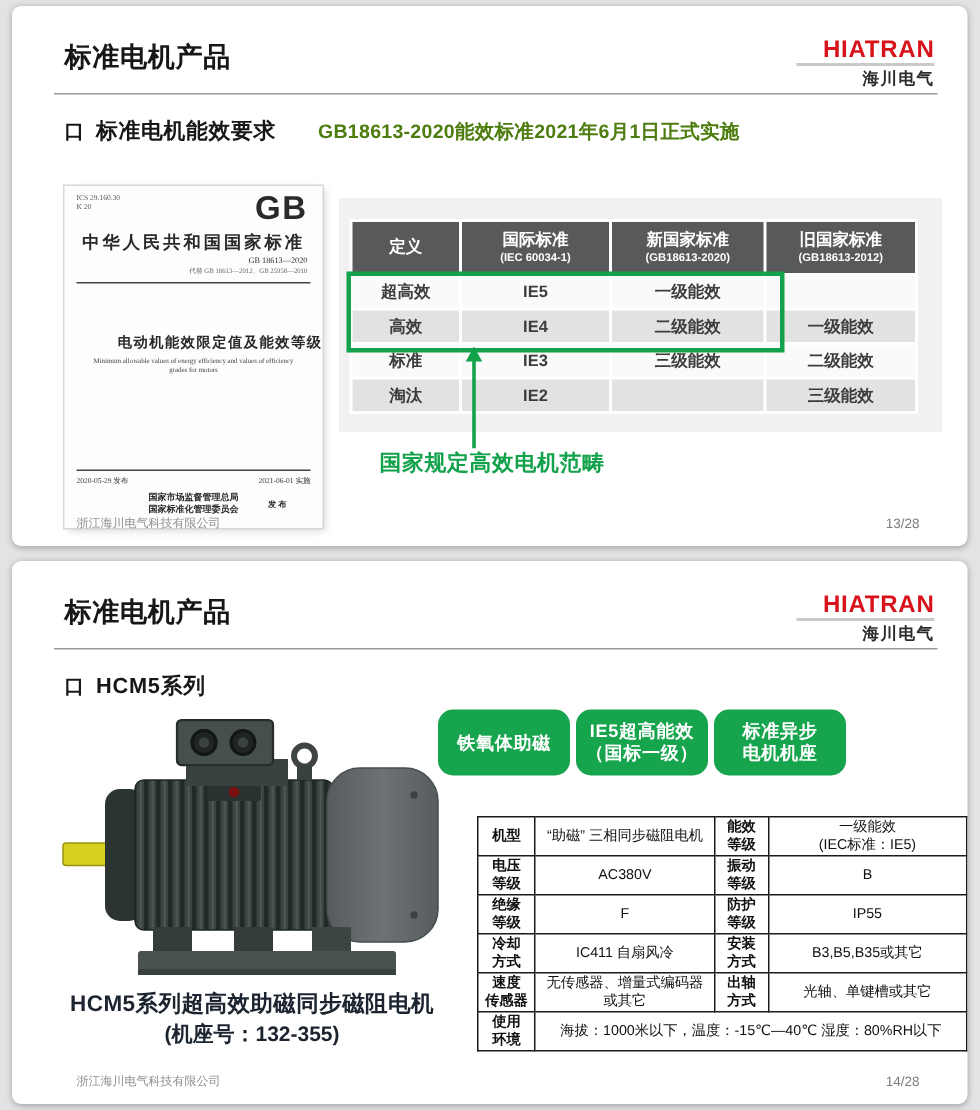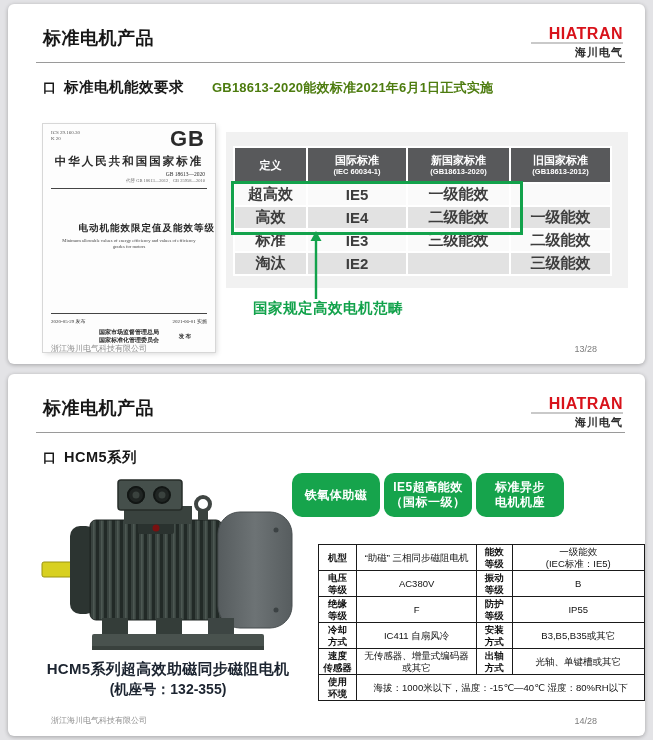--- a/index.html
+++ b/index.html
@@ -54,36 +54,36 @@
   .doc-issuers{position:absolute;left:0;right:0;bottom:8px;text-align:center;font-size:6px;font-weight:bold;line-height:7.5px;white-space:pre-line;}
   .doc-issue-label{position:absolute;right:24px;bottom:12px;font-size:5.5px;font-weight:bold;}
 
   
   .table-panel{position:absolute;left:218px;top:128px;width:402px;height:156px;background:#f1f1f1;}
   table.eff{border-collapse:collapse;position:absolute;left:225px;top:142px;table-layout:fixed;}
   table.eff th, table.eff td{border:2px solid #ffffff;padding:0;text-align:center;vertical-align:middle;}
   table.eff th{background:#58595b;color:#ffffff;height:34px;}
   table.eff th .h-main{font-size:11px;font-weight:bold;display:block;line-height:13px;}
   table.eff th .h-sub{font-size:7.5px;font-weight:bold;display:block;line-height:9px;}
-  table.eff td{height:21px;font-size:15px;font-weight:bold;color:#3d3d3d;}
+  table.eff td{height:21px;font-size:11px;font-weight:bold;color:#3d3d3d;}
   table.eff tr.odd td{background:#fafafa;}
   table.eff tr.even td{background:#e2e2e2;}
   .col-def{width:73px;} .col-iec{width:100px;} .col-new{width:103px;} .col-old{width:101px;}
 
   .highlight-box{
     position:absolute;left:223px;top:177px;width:286px;height:48px;
     border:3px solid #12a24b;pointer-events:none;
   }
   .arrow-annot{position:absolute;left:301px;top:227px;width:14px;height:68px;}
   .annotation-text{
     position:absolute;left:245px;top:295px;font-size:14.5px;font-weight:bold;color:#12a24b;letter-spacing:.5px;
   }
 
   .footer-company{position:absolute;left:43px;bottom:10px;font-size:8px;color:#8f8f8f;}
-  .footer-page{position:absolute;right:48px;bottom:10px;font-size:9px;color:#7c7c7c;}
+  .footer-page{position:absolute;right:32px;bottom:10px;font-size:9px;color:#7c7c7c;}
 
   
   .badges{position:absolute;left:284px;top:99px;display:flex;gap:4px;}
   .badge{
     width:88px;height:44px;background:#16a44c;border-radius:10px;color:#fff;
     font-size:12px;font-weight:bold;display:flex;align-items:center;justify-content:center;
     text-align:center;white-space:pre-line;line-height:15px;letter-spacing:.5px;
   }
 
   table.spec{border-collapse:collapse;position:absolute;left:294px;top:170px;table-layout:fixed;

